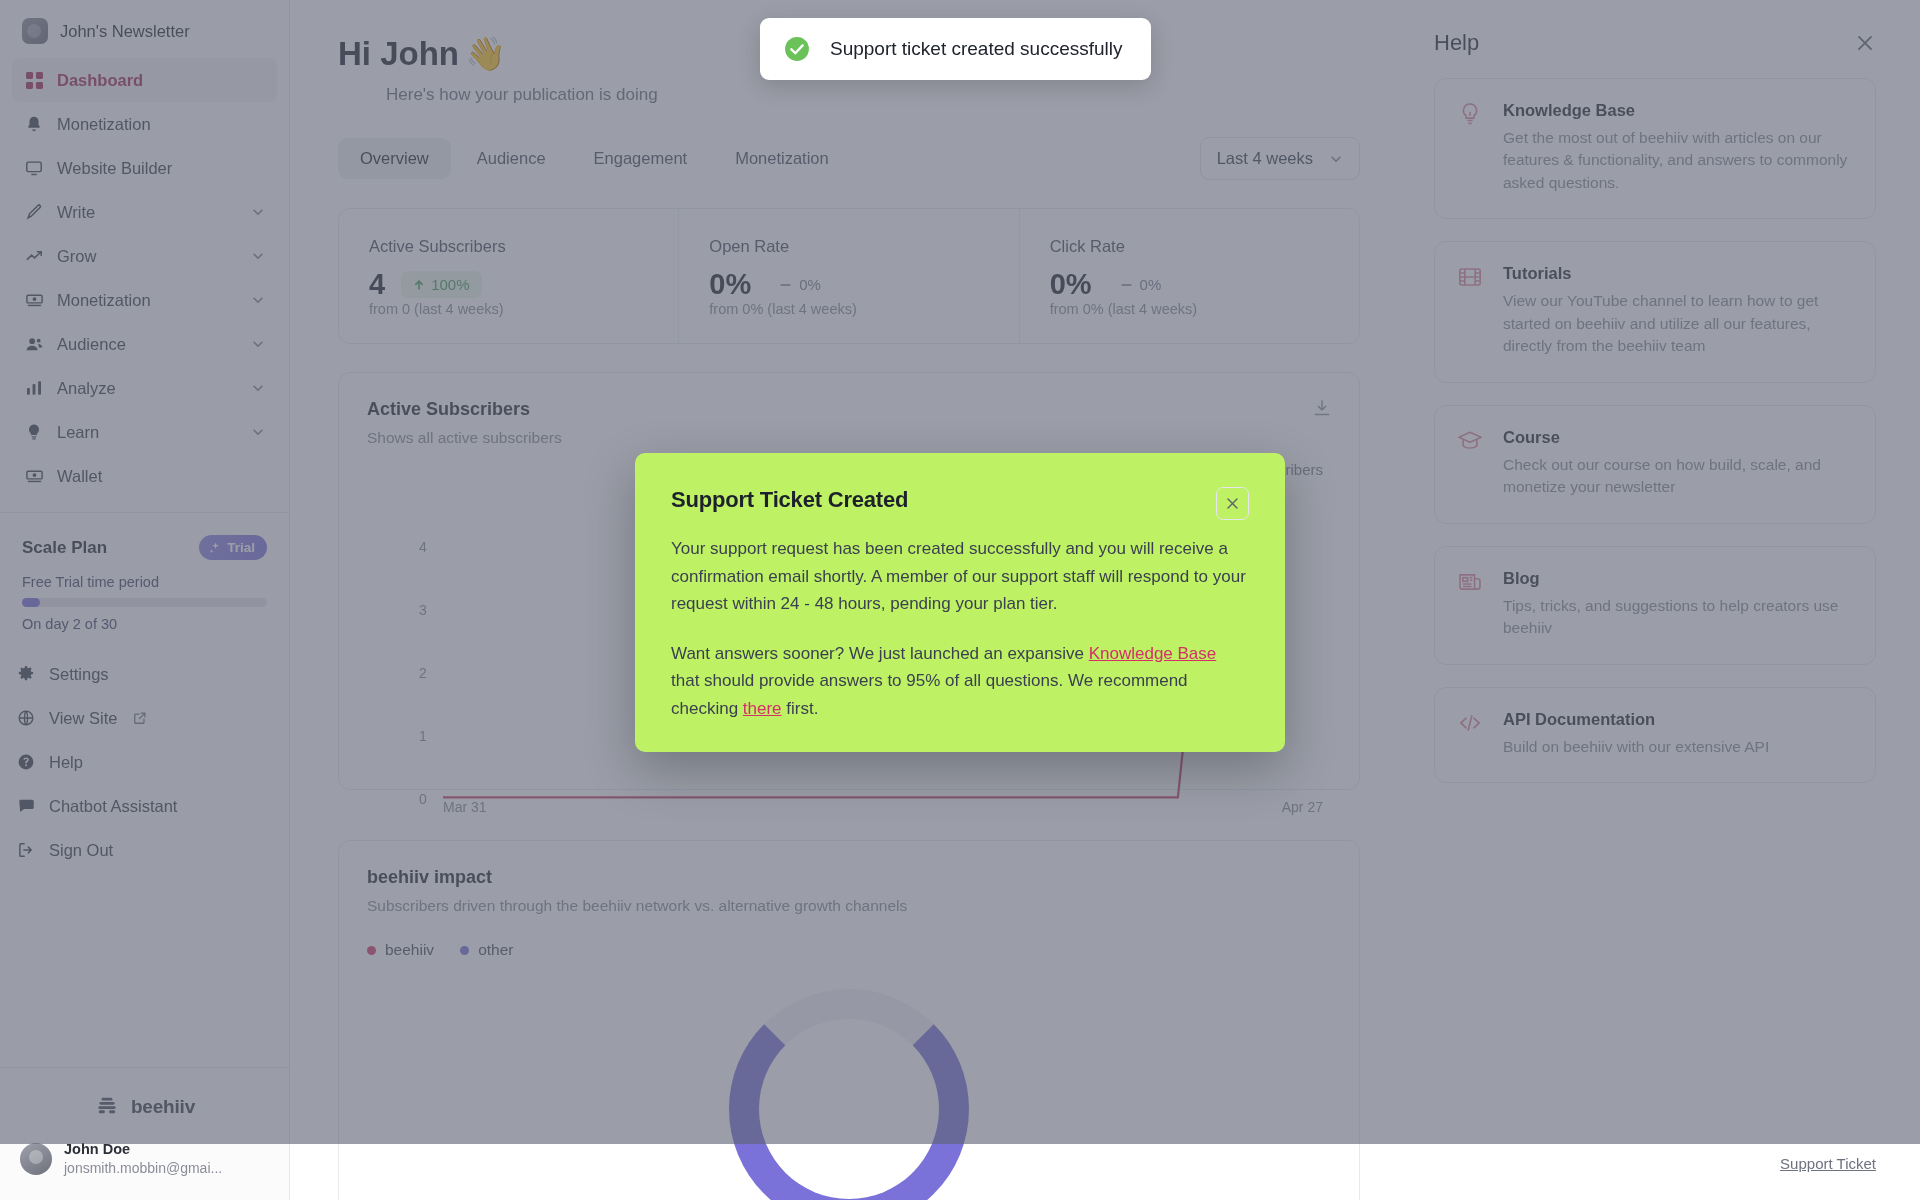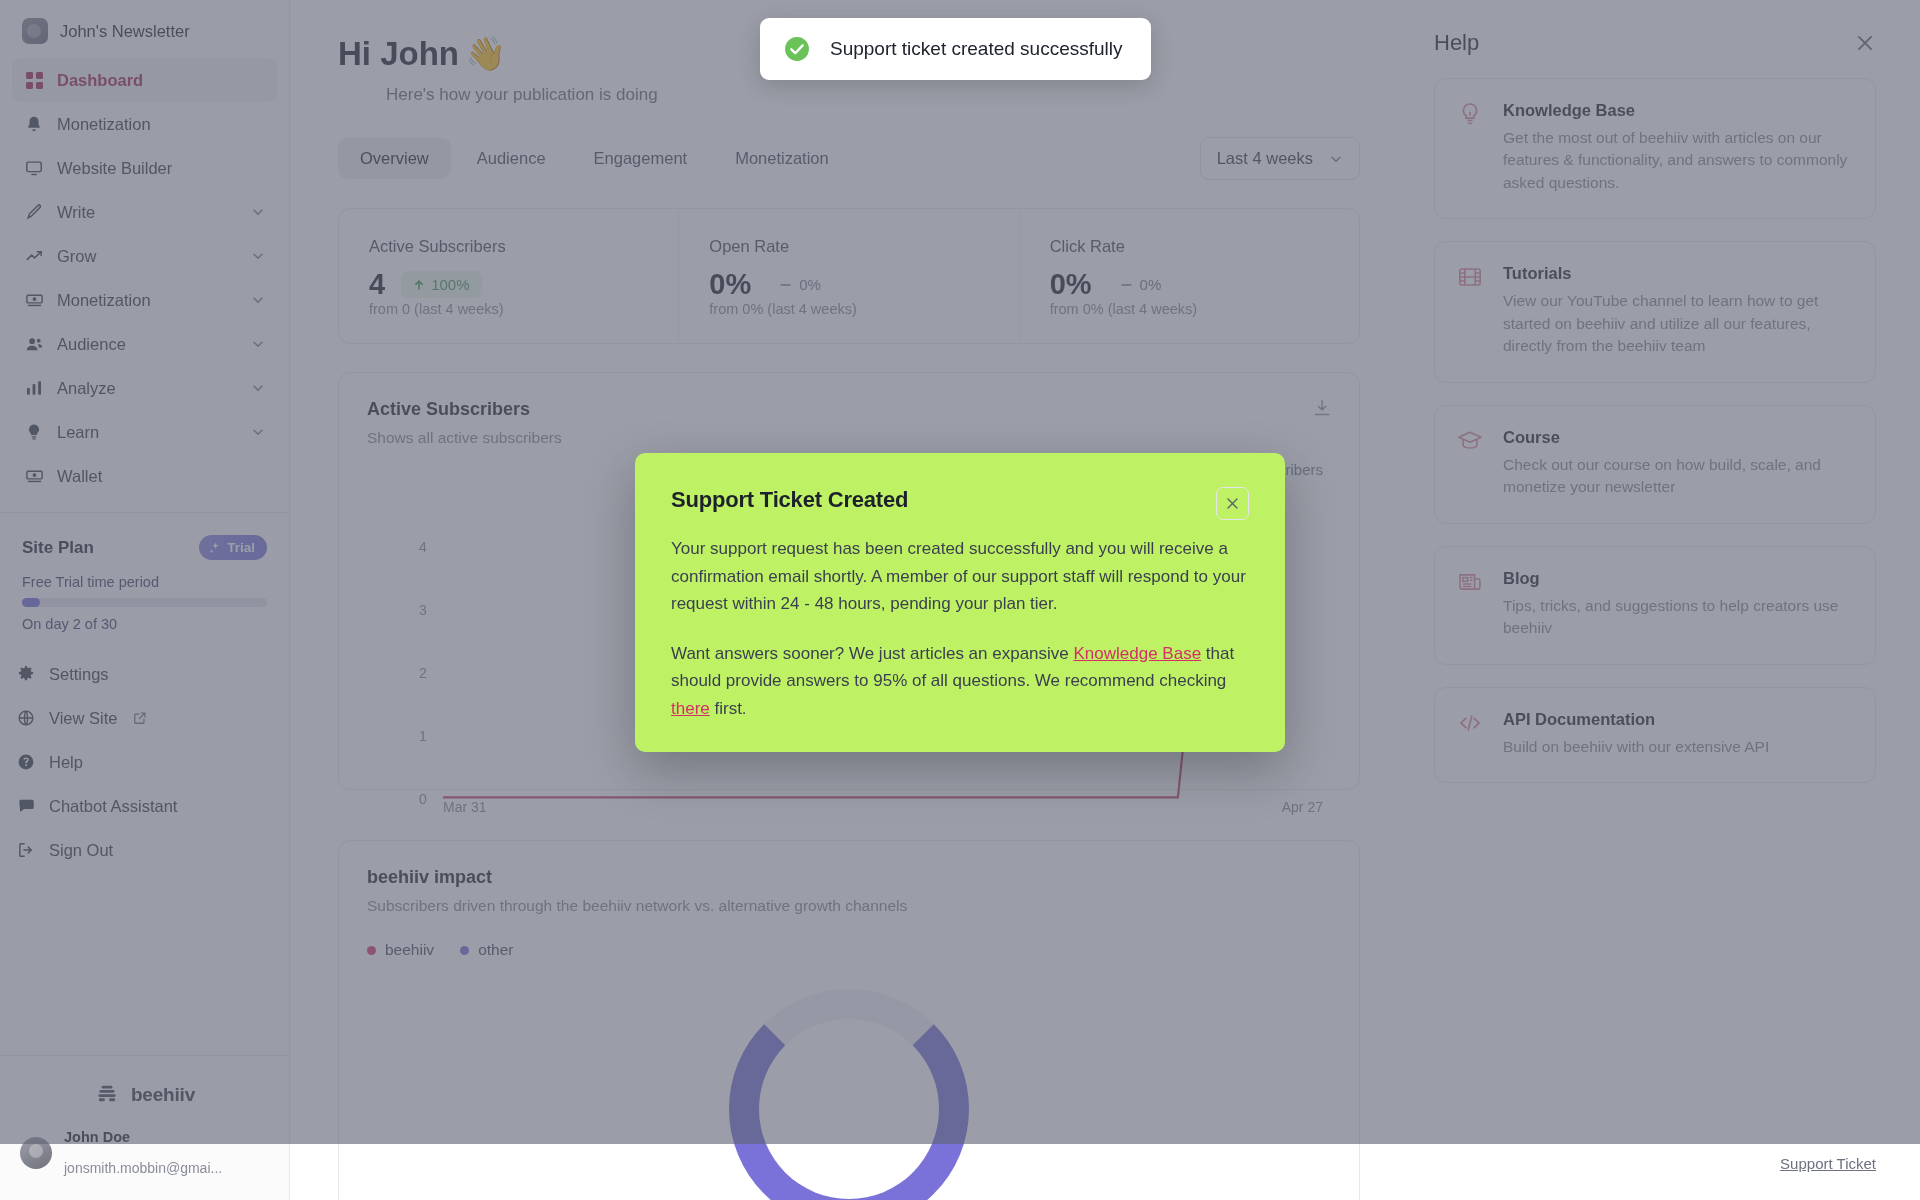--- a/index.html
+++ b/index.html
@@ -77,21 +77,21 @@
   }
   .brand-txt { font-size: 19px; font-weight: 700; color: #3f4450; letter-spacing: -.2px; }
   .user { display: flex; align-items: center; gap: 12px; padding: 0 20px 22px 20px; }
   .avatar {
     width: 32px; height: 32px; border-radius: 50%; flex:0 0 32px;
     background: linear-gradient(150deg,#9ea0ab,#6e707c);
     position: relative; overflow: hidden;
   }
   .avatar::after{content:"";position:absolute;left:9px;top:7px;width:14px;height:14px;border-radius:50%;background:rgba(255,255,255,.3);}
   .user-name { font-size: 14.5px; font-weight: 700; color: #2b2f38; line-height: 1.35; }
-  .user-mail { font-size: 14px; color: #8a8d99; line-height: 1.35; margin-top: 12px; }
+  .user-mail { font-size: 14px; color: #8a8d99; line-height: 1.35; }
 
   
   .main { flex: 1; padding: 34px 40px 0 48px; min-width: 0; position: relative; }
   .greet { font-size: 33px; font-weight: 700; color: #222632; display: flex; align-items: center; gap: 6px; }
   .greet-sub { font-size: 17px; color: #6d7180; margin-top: 12px; margin-left: 48px; }
 
   .tabs-row { display: flex; align-items: center; justify-content: space-between; margin-top: 32px; }
   .tabs { display: flex; align-items: center; gap: 4px; }
   .tab { font-size: 16.5px; color: #4c5161; padding: 11px 22px; border-radius: 9px; cursor: pointer; }
   .tab.active { background: #eceef1; color: #2b2f38; }
@@ -319,21 +319,21 @@
               </svg>
           </span>
           <span class="lbl">Wallet</span>
         </div>
       </nav>
 
       <div class="sb-sep"></div>
 
       <div class="plan">
         <div class="plan-top">
-          <span class="plan-name">Site Plan</span>
+          <span class="plan-name">Scale Plan</span>
           <span class="trial-pill">
             <svg width="14" height="14" viewBox="0 0 16 16" fill="currentColor">
                 <path d="M8.6 1.6 9.6 4.4 12.4 5.4 9.6 6.4 8.6 9.2 7.6 6.4 4.8 5.4 7.6 4.4Z"></path>
                 <path d="M4 9.4 4.6 11 6.2 11.6 4.6 12.2 4 13.8 3.4 12.2 1.8 11.6 3.4 11Z"></path>
               </svg>
             <span>Trial</span>
           </span>
         </div>
         <div class="plan-sub">Free Trial time period</div>
         <div class="bar-track">
@@ -615,17 +615,17 @@
       <div class="modal-x">
         <svg width="15" height="15" viewBox="0 0 16 16" fill="none" stroke="#5c6170" stroke-width="1.5" stroke-linecap="round">
             <path d="M3.2 3.2 12.8 12.8M12.8 3.2 3.2 12.8"></path>
           </svg>
       </div>
     </div>
 
     <p class="modal-p">Your support request has been created successfully and you will receive a confirmation email shortly. A member of our support staff will respond to your request within 24 - 48 hours, pending your plan tier.</p>
 
     <p class="modal-p second">
-      <span>Want answers sooner? We just articles an expansive </span><span class="mlink">Knowledge Base</span><span> that should provide answers to 95% of all questions. We recommend checking </span><span class="mlink">there</span><span> first.</span>
+      <span>Want answers sooner? We just launched an expansive </span><span class="mlink">Knowledge Base</span><span> that should provide answers to 95% of all questions. We recommend checking </span><span class="mlink">there</span><span> first.</span>
     </p>
   </div>
 
 </div>
 
 </body></html>

